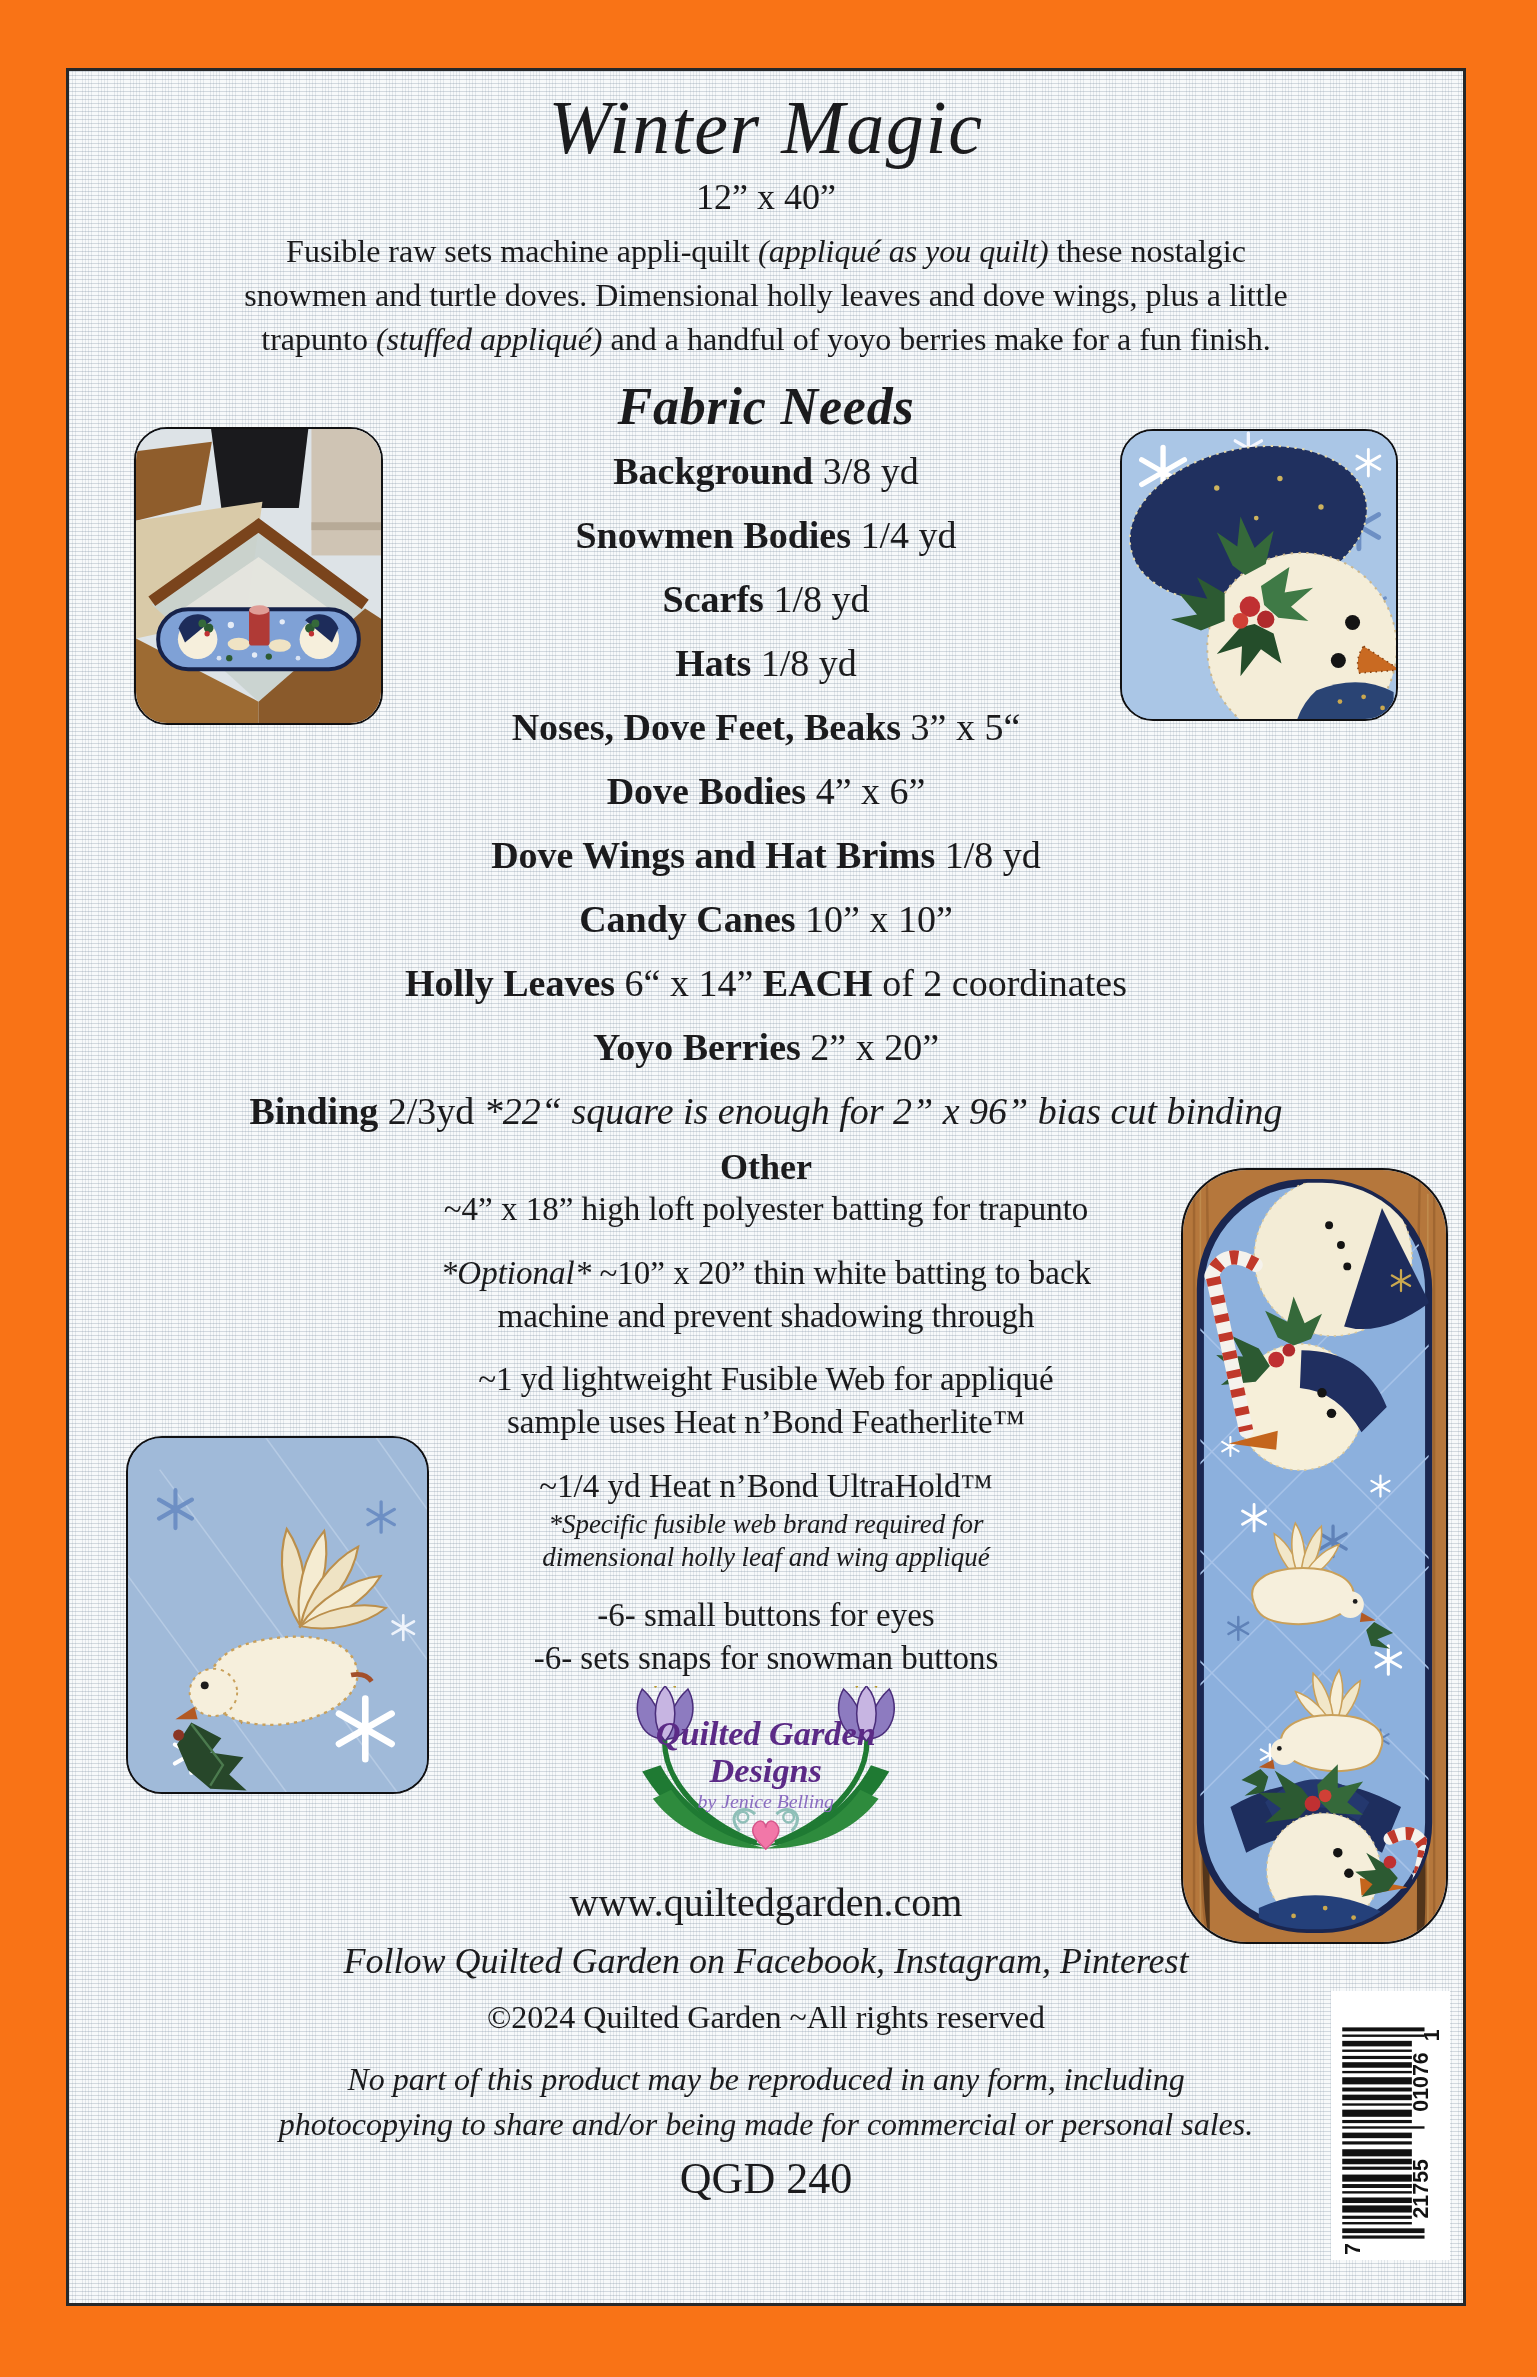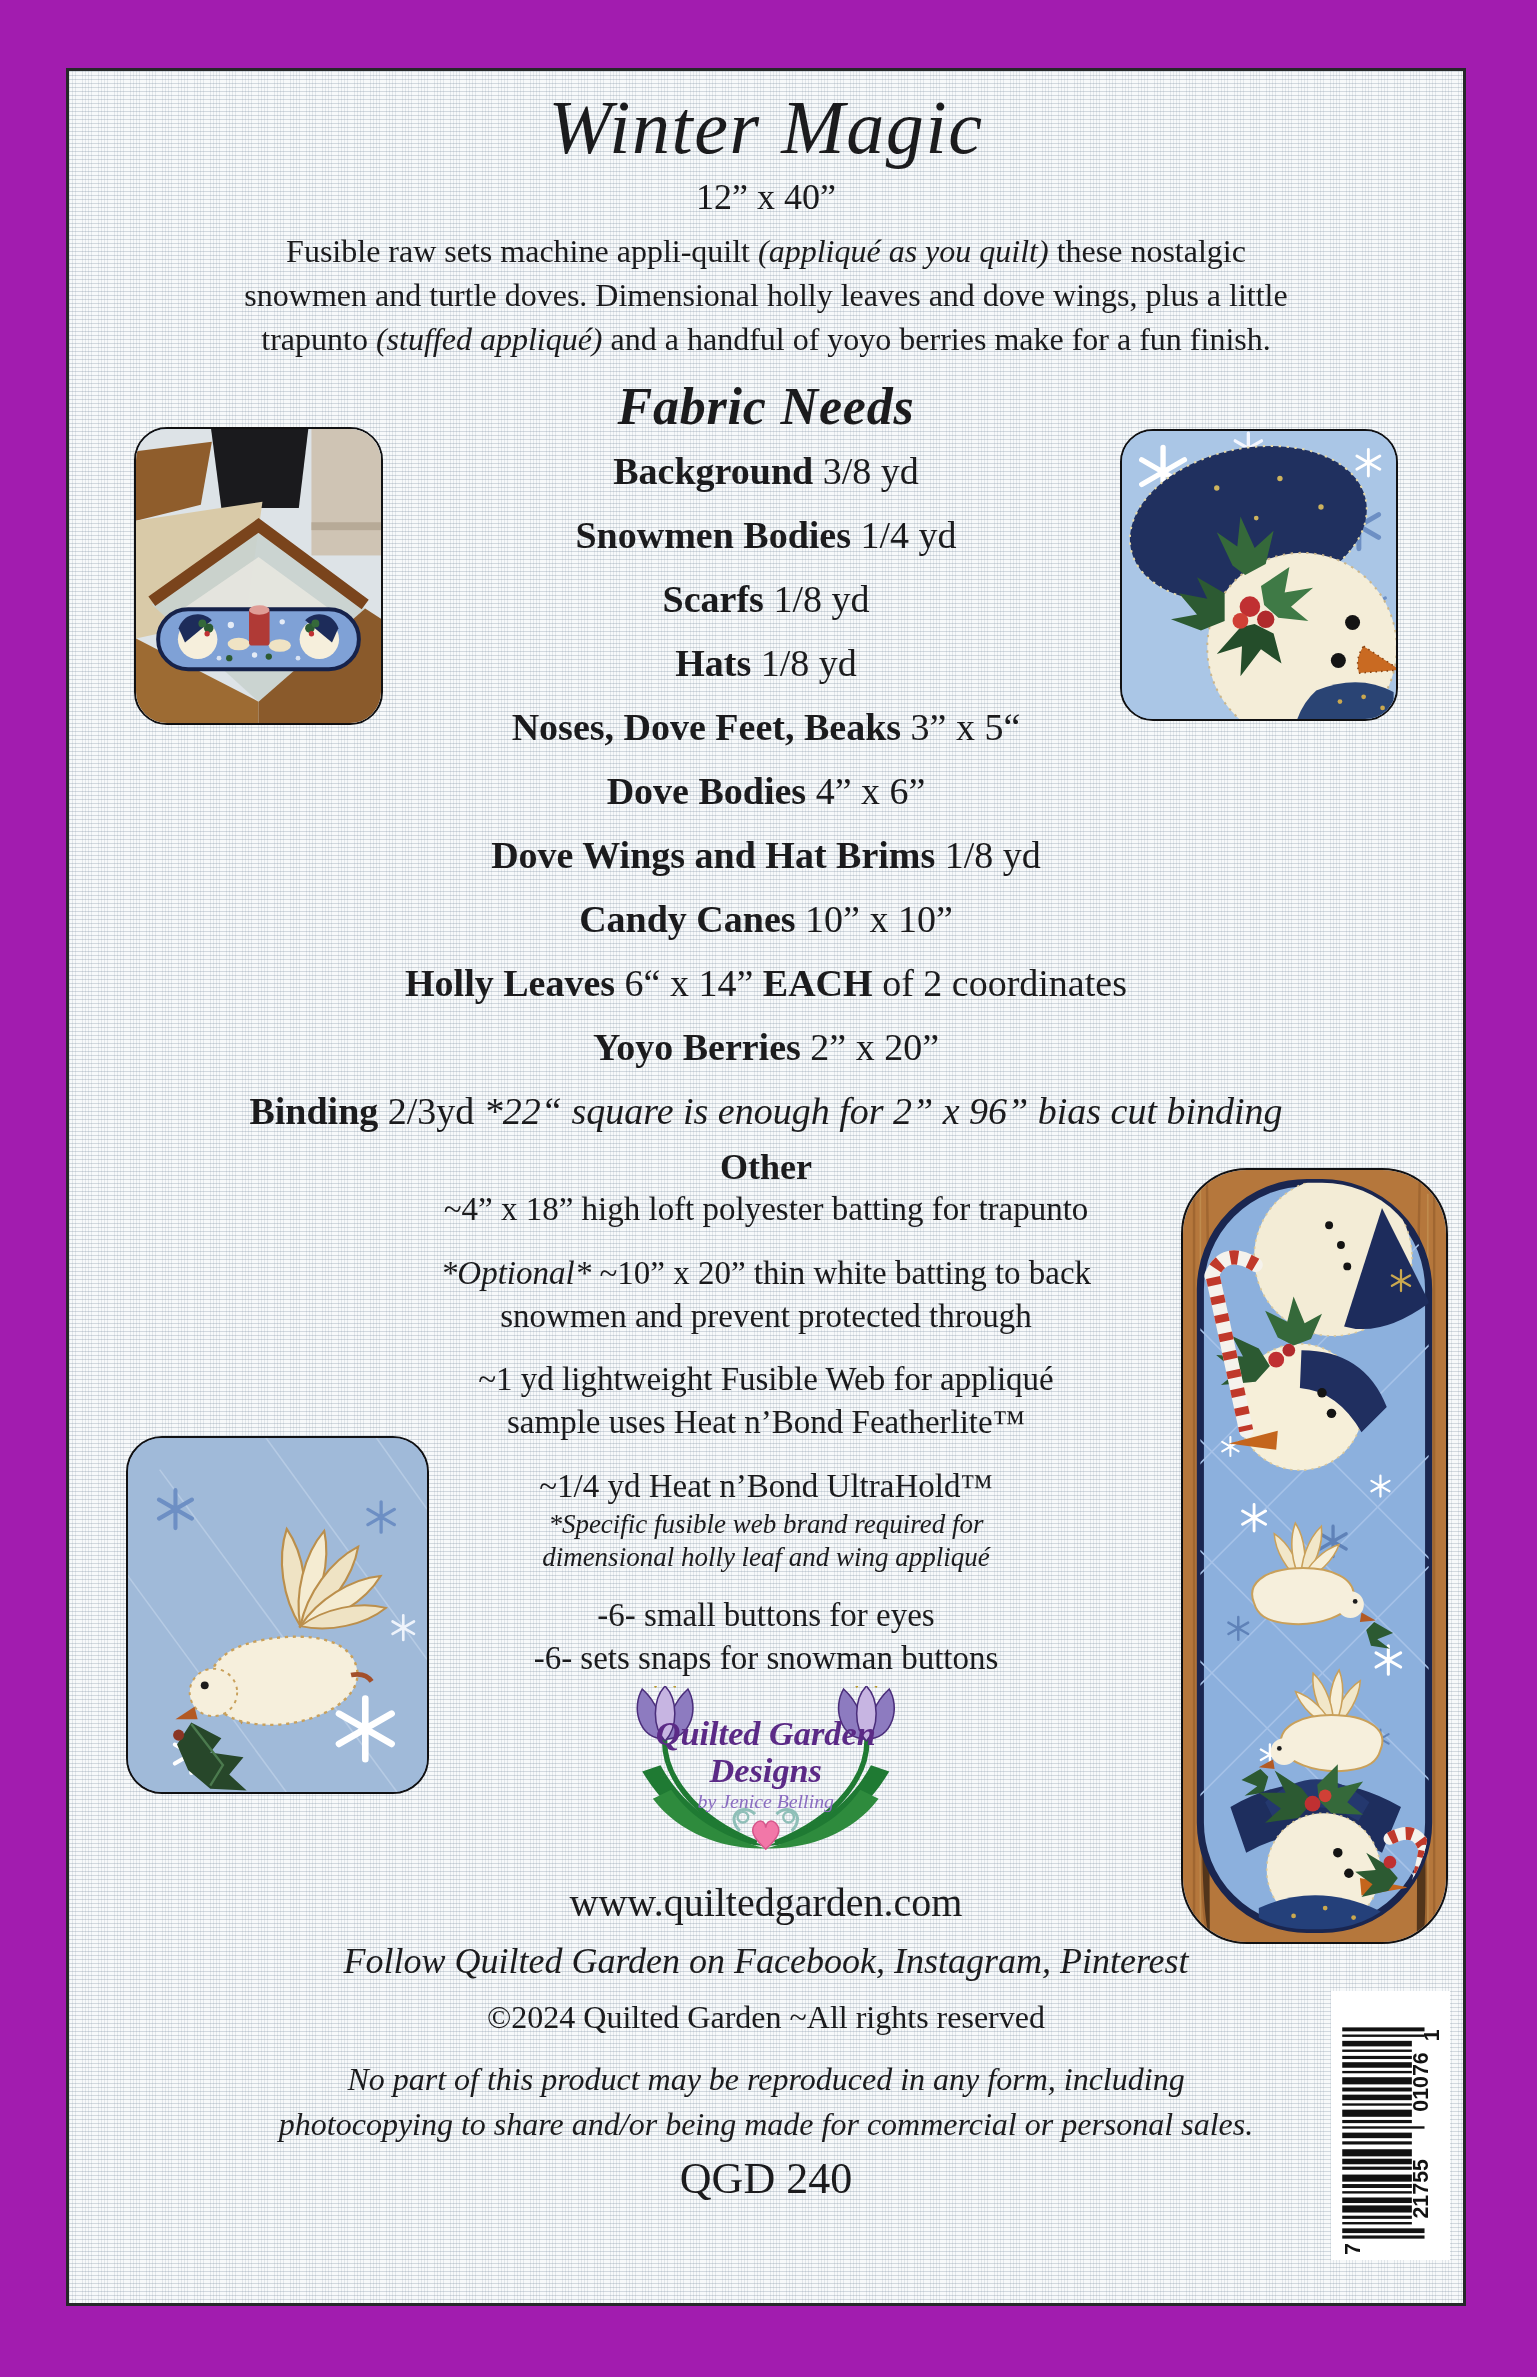--- a/index.html
+++ b/index.html
@@ -1,16 +1,16 @@
 <!DOCTYPE html>
 <html style="font-size:12.6px"><head>
 <meta charset="utf-8">
 <style>
   html,body{margin:0;padding:0;background:#ffffff;}
-  .page{position:relative;width:1538px;height:2377px;background:#a21caf;overflow:hidden;
+  .page{position:relative;width:1538px;height:2377px;background:#f97316;overflow:hidden;
         font-family:"Liberation Serif","DejaVu Serif",serif;color:#1b1b1d;}
   
   .panel{position:absolute;left:66px;top:68px;width:1400px;height:2238px;box-sizing:border-box;
          border:3.2px solid #26282a;text-align:center;padding-top:11px;
          background-color:#f7f9fa;
          background-image:
            repeating-linear-gradient(180deg, rgba(124,142,160,.30) 0 0.8px, transparent 0.8px 4px),
            repeating-linear-gradient(90deg, rgba(124,142,160,.18) 0 0.8px, transparent 0.8px 3.2px);}
   .b{font-weight:bold;}
   .i{font-style:italic;}
@@ -86,21 +86,21 @@
         <li class="fn-item"><span class="b">Yoyo Berries</span><span> 2” x 20”</span></li>
         <li class="fn-item"><span class="b">Binding</span><span> 2/3yd </span><span class="i">*22“ square is enough for 2” x 96” bias cut binding</span></li>
       </ul>
 
     <h3 class="other-head">Other</h3>
 
     <div class="other">
 
     <p class="other-line"><span>~4” x 18” high loft polyester batting for trapunto</span></p>
         <p class="other-line grp"><span class="i">*Optional*</span><span> ~10” x 20” thin white batting to back</span></p>
-        <p class="other-line"><span>snowmen and prevent protected through</span></p>
+        <p class="other-line"><span>machine and prevent shadowing through</span></p>
         <p class="other-line grp"><span>~1 yd lightweight Fusible Web for appliqué</span></p>
         <p class="other-line"><span>sample uses Heat n’Bond Featherlite™</span></p>
         <p class="other-line grp"><span>~1/4 yd Heat n’Bond UltraHold™</span></p>
         <p class="other-line small"><span class="i">*Specific fusible web brand required for</span></p>
         <p class="other-line small"><span class="i">dimensional holly leaf and wing appliqué</span></p>
         <p class="other-line grp"><span>-6- small buttons for eyes</span></p>
         <p class="other-line"><span>-6- sets snaps for snowman buttons</span></p>
       </div>
 
     <div class="logo-wrap">

